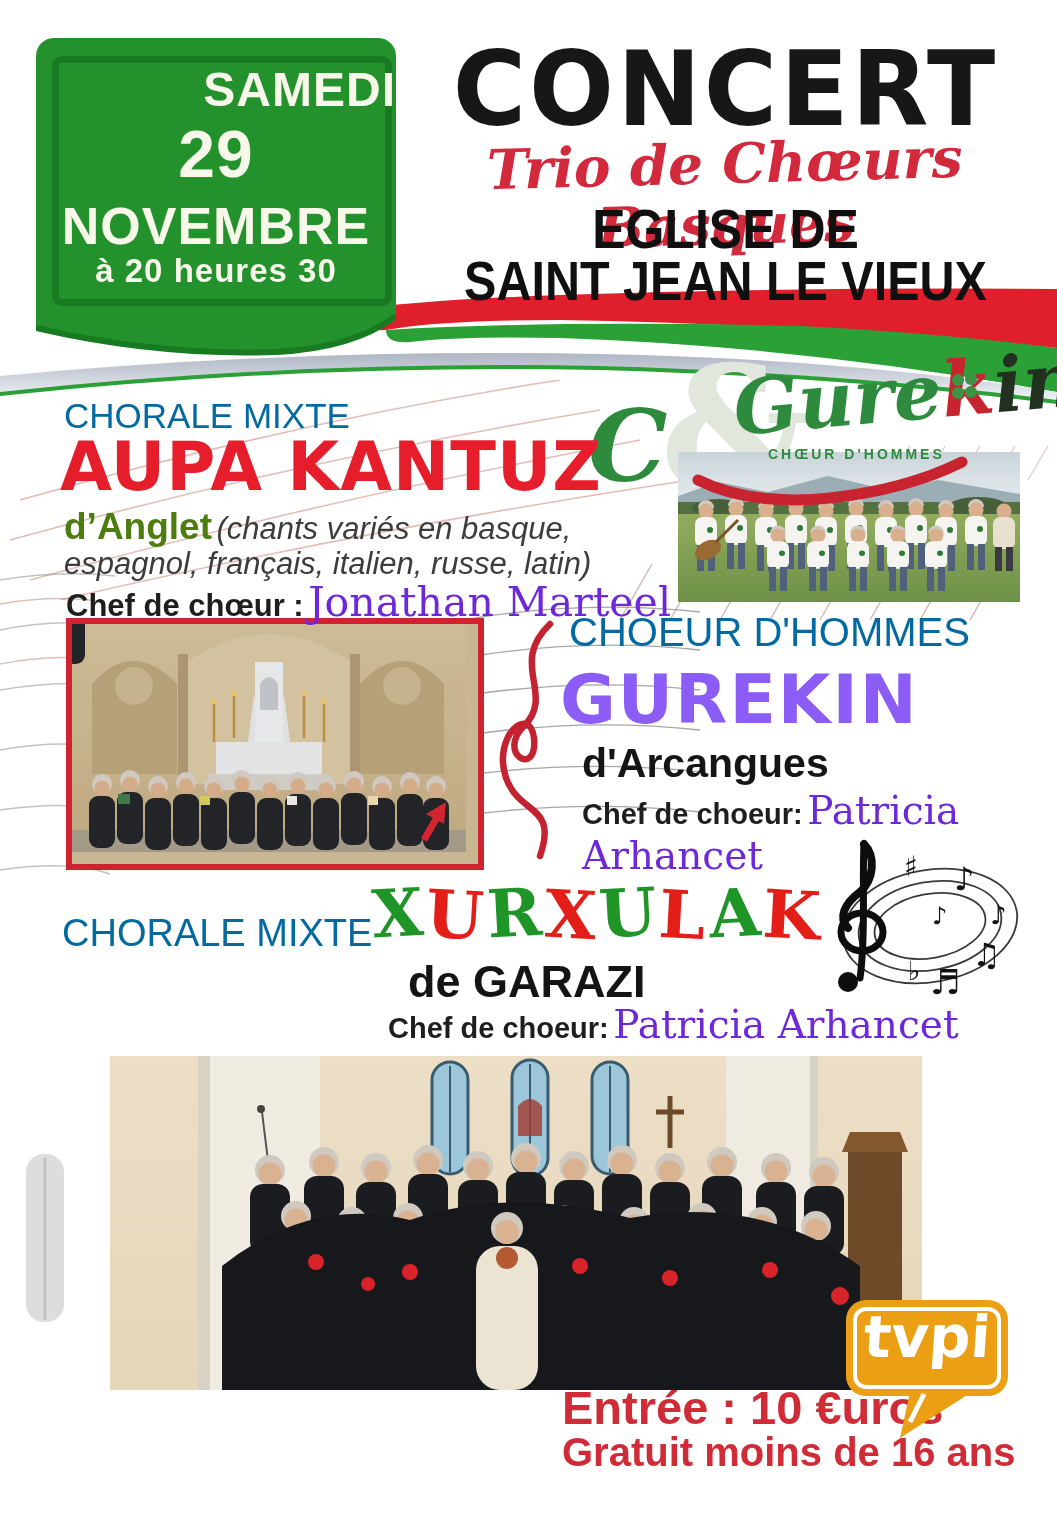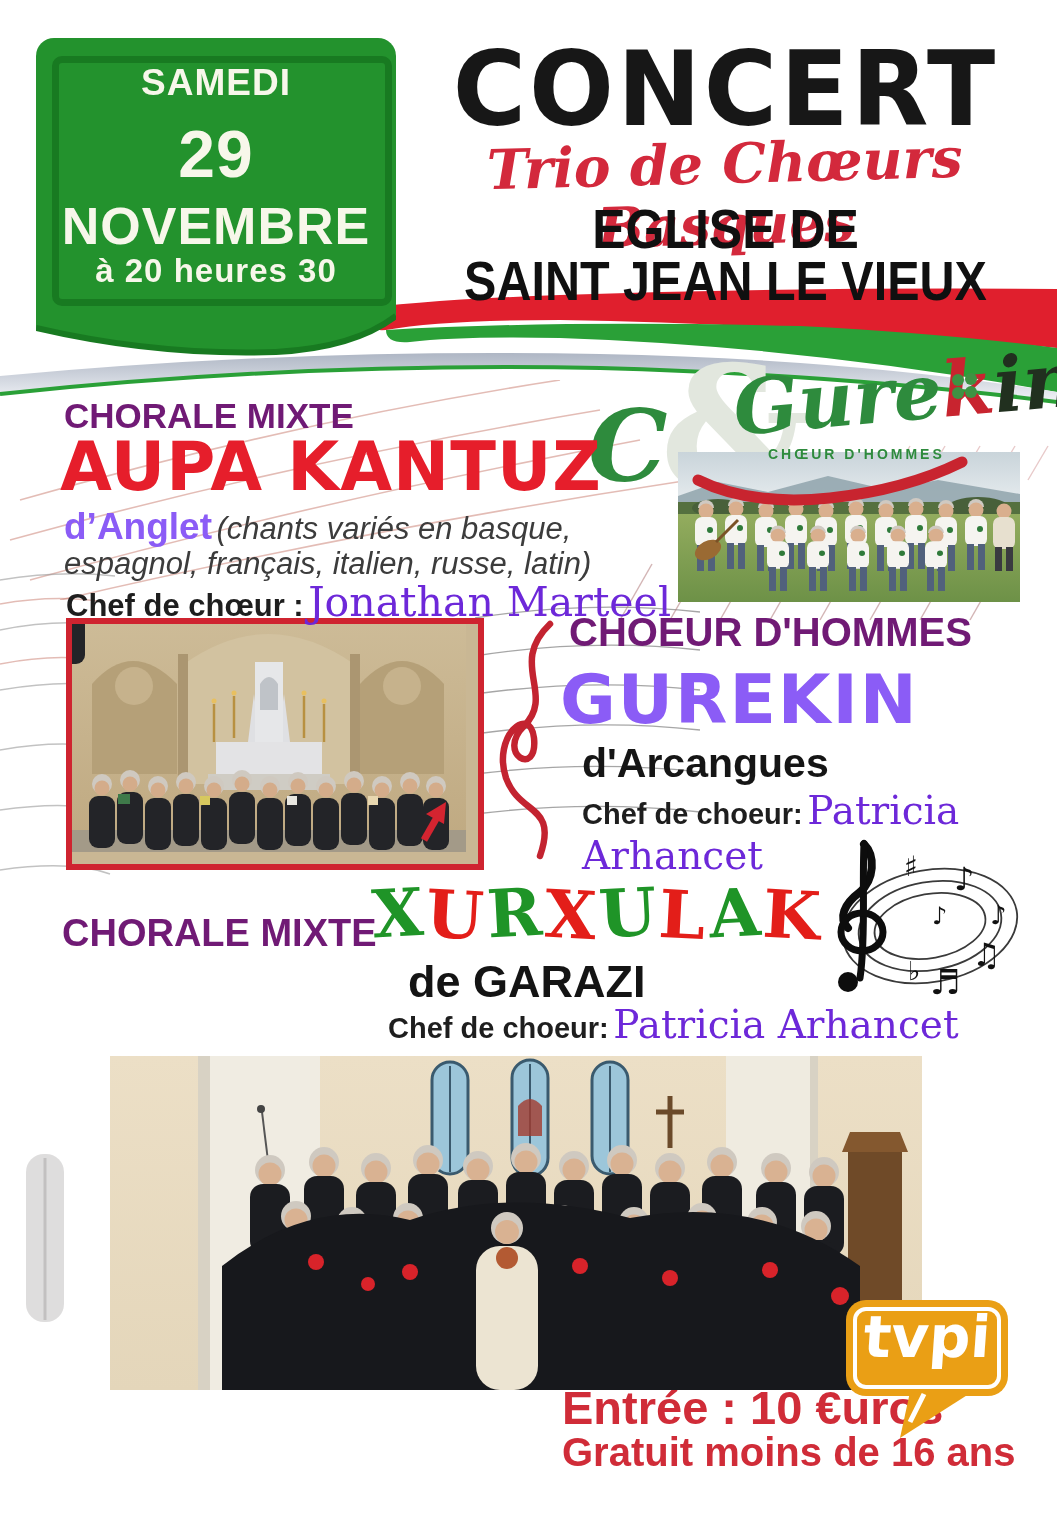--- a/index.html
+++ b/index.html
@@ -6,39 +6,39 @@
   #poster{
     position:relative;width:1057px;height:1513px;margin:0 auto;
     background:#ffffff;overflow:hidden;
     font-family:"Liberation Sans",sans-serif;
   }
   .abs{position:absolute;}
   
   .date-box{left:36px;top:38px;width:360px;height:264px;background:#23922d;border-radius:18px 18px 0 0;z-index:6;}
   .date-inner{left:52px;top:56px;width:326px;height:236px;border:7px solid #187a21;border-radius:10px;z-index:7;}
   .date-text{width:360px;left:36px;text-align:center;color:#f7f7ea;font-weight:bold;z-index:8;letter-spacing:1px;}
-  .dt1{top:62px;font-size:37px;}
+  .dt1{top:62px;font-size:48px;text-align:right;}
   .dt2{top:116px;font-size:66px;}
   .dt3{top:196px;font-size:52px;}
   .dt4{top:252px;font-size:33px;}
   
   .title{left:398px;top:40px;width:655px;text-align:center;font-size:100px;line-height:1;font-weight:900;
          font-family:"DejaVu Sans",sans-serif;color:#171717;letter-spacing:3px;transform:scaleY(1.03);z-index:5;}
   .subtitle{left:398px;top:134px;width:655px;text-align:center;font-size:55px;line-height:1.1;font-weight:bold;font-style:italic;
          font-family:"DejaVu Serif",serif;color:#d3293c;transform:rotate(-1.5deg);z-index:5;}
   .venue1{left:398px;top:200px;width:655px;text-align:center;font-size:50px;font-weight:900;color:#101010;
          font-family:"Liberation Sans",sans-serif;transform:scale(1,1.1);z-index:5;}
   .venue2{left:398px;top:252px;width:655px;text-align:center;font-size:50px;font-weight:900;color:#101010;
          transform:scale(0.97,1.1);z-index:5;}
   
-  .cat{font-weight:700;color:#701a75;z-index:4;}
+  .cat{font-weight:400;color:#0369a1;z-index:4;}
   .aupa-cat{left:64px;top:396px;font-size:35px;}
   .aupa-name{left:60px;top:428px;font-size:67px;font-weight:900;color:#e61e2b;letter-spacing:1px;z-index:4;font-family:"DejaVu Sans",sans-serif;}
   .aupa-line1{left:64px;top:506px;z-index:4;}
-  .origin-b{font-size:37px;font-weight:800;color:#8b5cf6;}
+  .origin-b{font-size:37px;font-weight:800;color:#4d7c0f;}
   .desc-i{font-size:31px;font-style:italic;color:#3c3c3c;}
   .aupa-line2{left:64px;top:546px;z-index:4;}
   .chef-label{font-size:31px;font-weight:700;color:#1e1e1e;margin-top:48px;}
   .chef-name{font-size:41px;font-family:"DejaVu Serif",serif;color:#6d28d9;}
   .aupa-chef{left:66px;top:578px;z-index:4;}
   .gur-cat{left:569px;top:610px;font-size:40px;}
   .gur-name{left:560px;top:660px;font-size:68px;font-weight:900;color:#8b5cf6;letter-spacing:2px;z-index:4;font-family:"DejaVu Sans",sans-serif;}
   .gur-origin{left:582px;top:740px;font-size:41px;font-weight:800;color:#151515;z-index:4;}
   .gur-chef{left:582px;top:788px;z-index:4;}
   .xur-cat{left:62px;top:912px;font-size:38px;}

